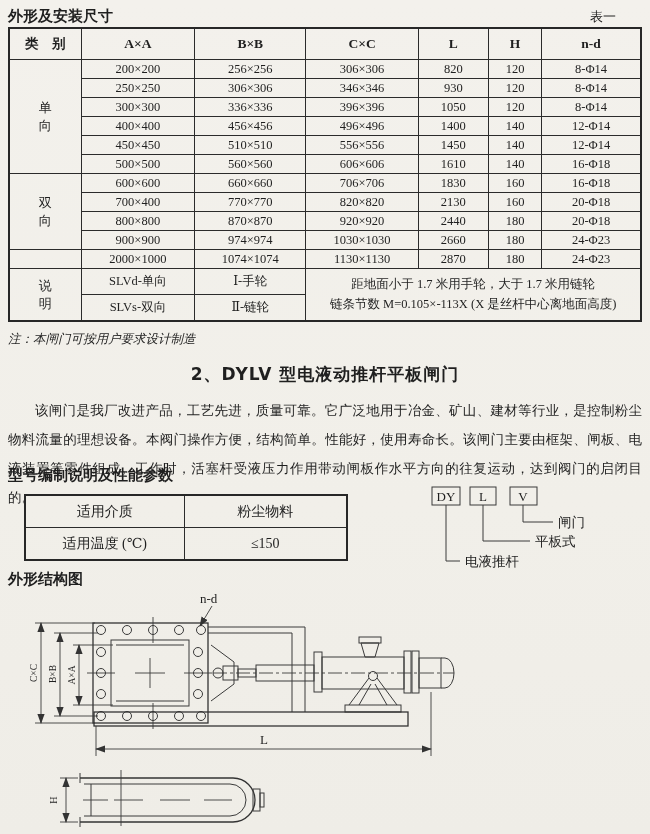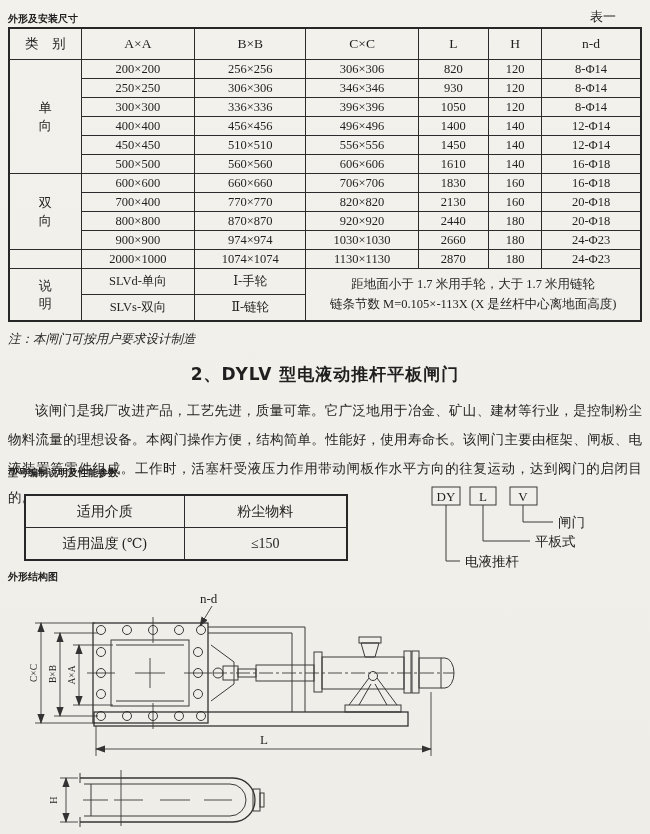--- a/index.html
+++ b/index.html
@@ -8,26 +8,26 @@
     background:#e8e6e1;
     font-family:"Liberation Serif","DejaVu Serif",serif;
     color:#1f1f1f;
   }
   .page{
     position:relative;width:650px;height:834px;
     background:linear-gradient(180deg,#f3f1ec 0%,#f1efe9 60%,#efede7 100%);
     box-sizing:border-box;padding:8px 8px 0 8px;
   }
   .hdr-row{display:flex;justify-content:space-between;align-items:flex-end;height:18px;}
-  .sec-title{font-family:"DejaVu Sans","Liberation Sans",sans-serif;font-weight:bold;font-size:10px;}
+  .sec-title{font-family:"DejaVu Sans","Liberation Sans",sans-serif;font-weight:bold;font-size:15px;}
   .tag{font-size:13px;padding-right:26px;}
   table.dim{border-collapse:collapse;width:634px;margin-top:1px;table-layout:fixed;}
   table.dim,table.params{border:2px solid #272727;}
   table.dim td,table.dim th,table.params td{border:1px solid #2b2b2b;text-align:center;padding:0;}
-  table.dim th{height:30px;font-size:13.5px;font-weight:normal;}
+  table.dim th{height:30px;font-size:13.5px;font-weight:bold;}
   table.dim td.data{height:18px;font-size:12.5px;}
   table.dim td.lg{height:25px;font-size:12.5px;}
   .vgrp{height:100%;display:flex;flex-direction:column;justify-content:space-around;align-items:center;font-size:13px;}
   .note-cell div{font-size:12.5px;line-height:1.55;}
   .foot-note{margin-top:9px;font-size:12.5px;height:18px;font-style:italic;}
   .main-title{margin-top:14px;height:26px;text-align:center;
     font-family:"DejaVu Sans","Liberation Sans",sans-serif;font-weight:bold;font-size:17px;letter-spacing:1px;}
   .h-overview{margin-top:12px;height:18px;}
   .para{font-size:13.5px;line-height:29px;text-align:justify;text-indent:2em;margin:7px 0 0 0;height:65px;}
   .h-model{margin-top:5px;height:18px;}

